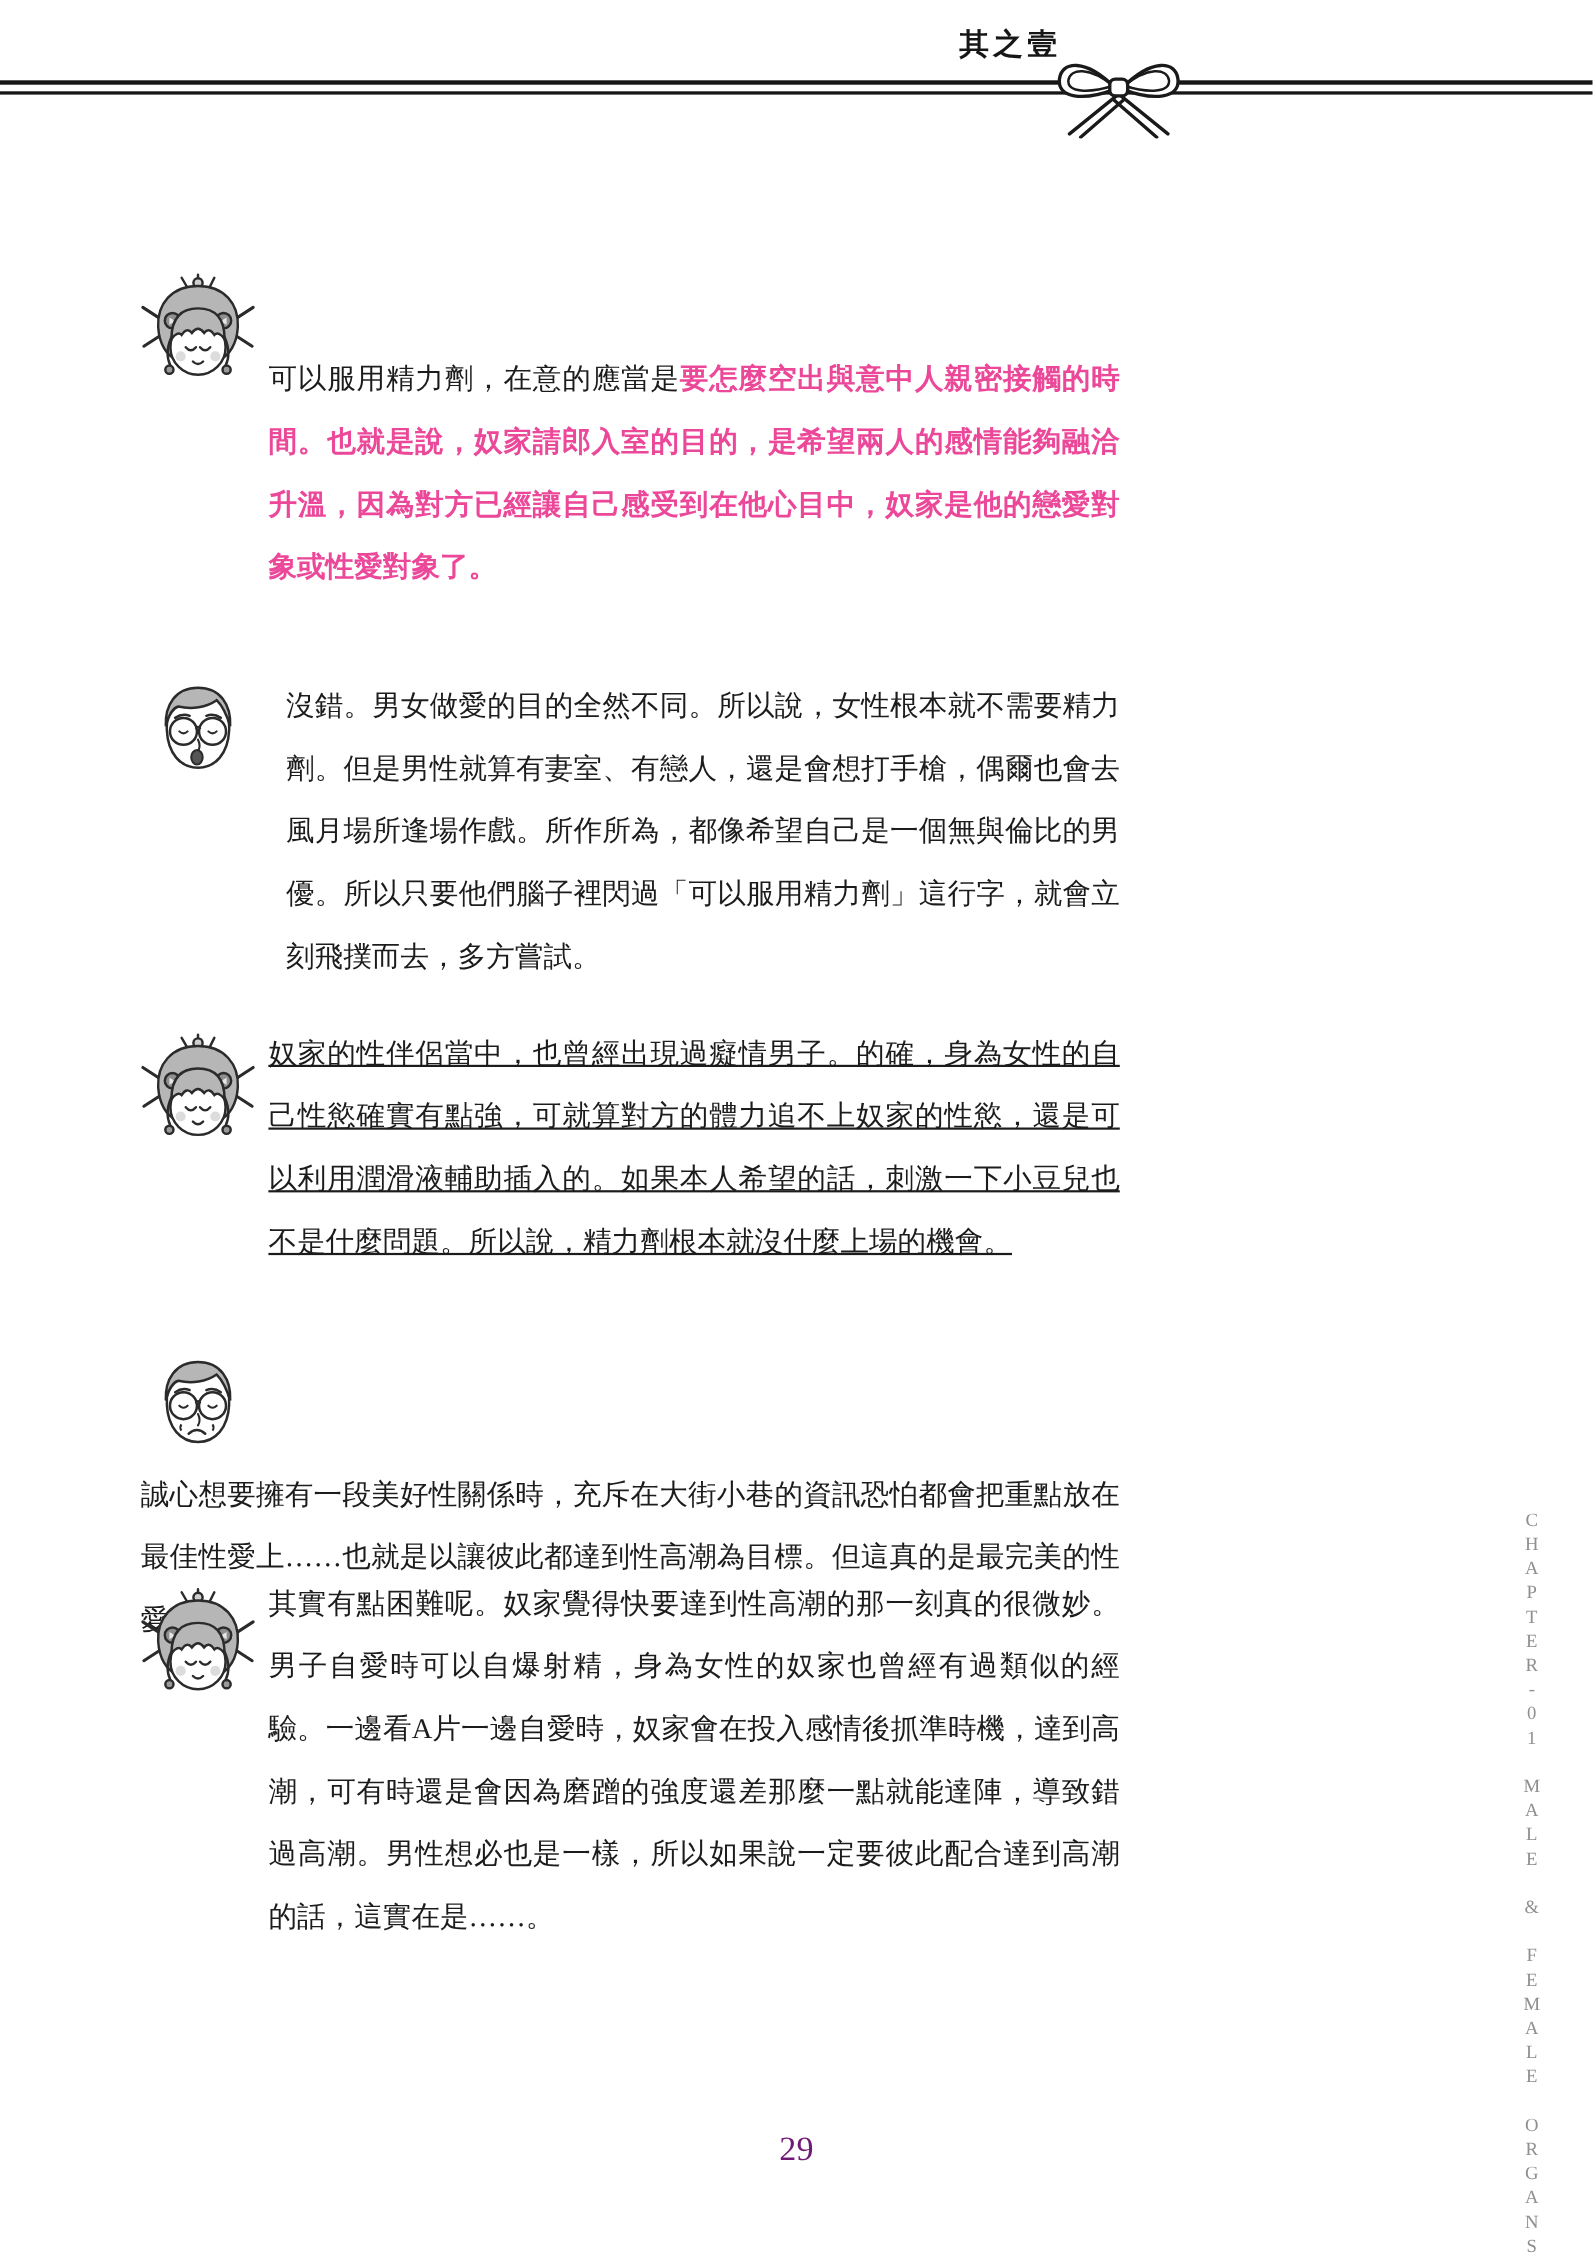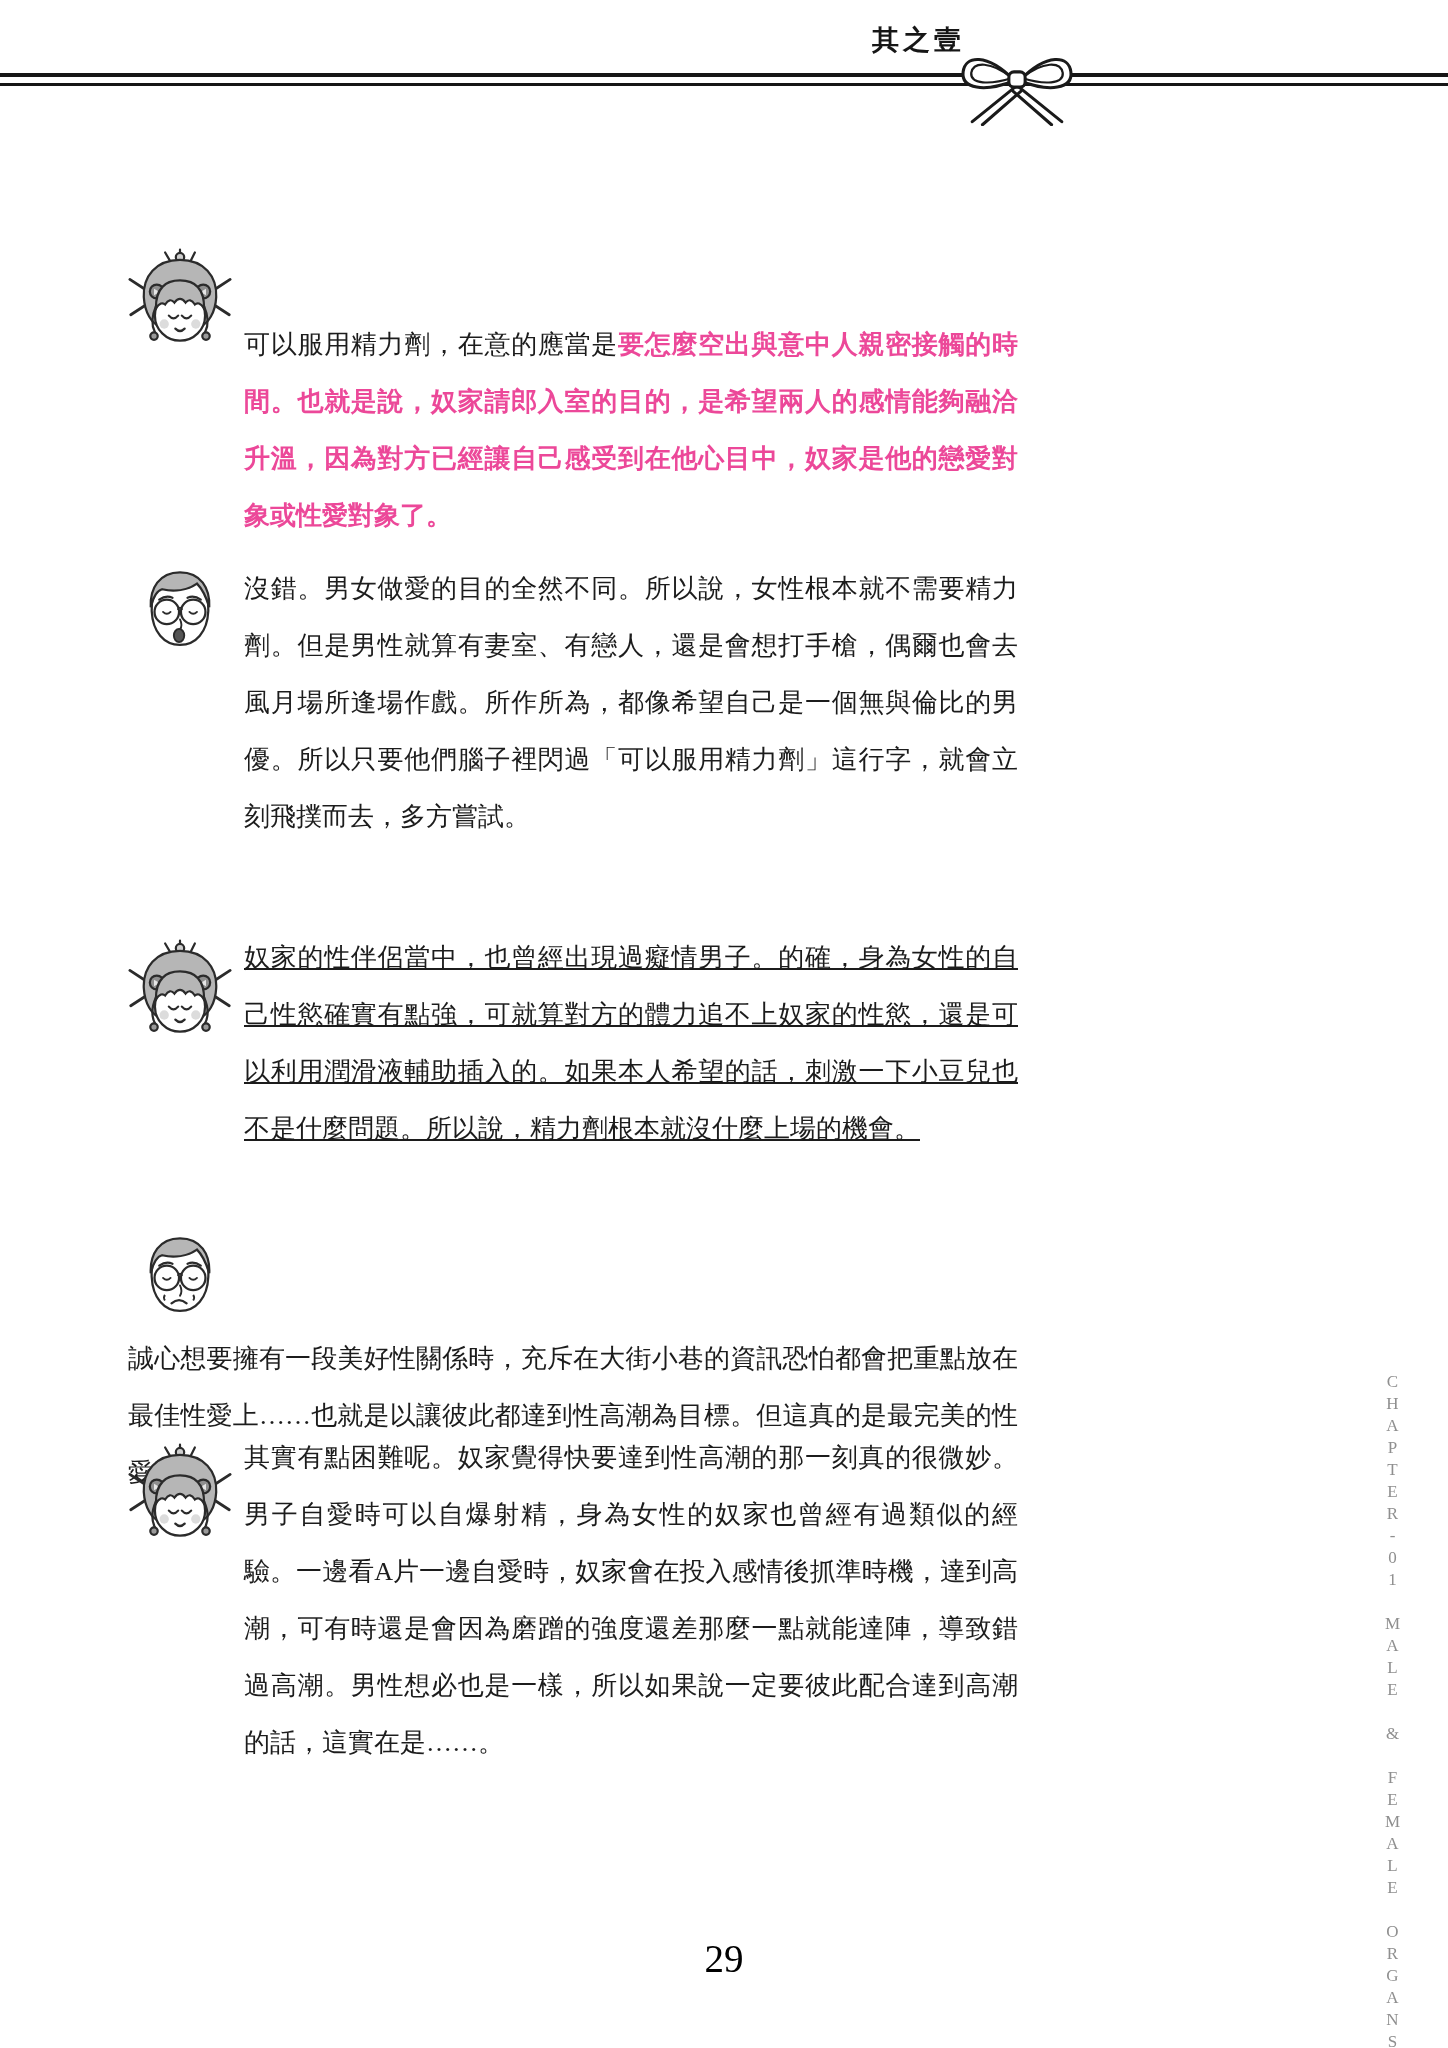--- a/index.html
+++ b/index.html
@@ -55,21 +55,21 @@
     position:absolute; left:1382px; top:1372px; height:560px;
     writing-mode:vertical-rl; text-orientation:upright;
     font-family:"Liberation Serif","DejaVu Serif",serif;
     font-size:17px; letter-spacing:3px; color:#8f8f8f;
     white-space:nowrap;
   }
   .page-number {
     position:absolute; top:1936px; left:0; width:100%;
     text-align:center;
     font-family:"Liberation Serif","DejaVu Serif",serif;
-    font-size:39px; color:#000000;
+    font-size:31px; color:#701a75;
   }
   .hidden-defs { position:absolute; width:0; height:0; overflow:hidden; }
 </style>
 </head>
 <body>
 
 <svg class="hidden-defs" aria-hidden="true">
   <defs>
     <g id="sym-woman" stroke="#2b2b2b" stroke-width="2.4" stroke-linecap="round">
       <path d="M47 16 L40 4 M56 14 L56 1 M66 16 L72 4" fill="none"></path>
@@ -128,21 +128,21 @@
 
     <section class="block" style="top:316px;">
       <div class="avatar-box" style="margin-top:-68px;">
         <svg class="avatar-svg" viewBox="0 0 112 106">
             <use href="#sym-woman"></use>
           </svg>
       </div>
       <p class="speech"><span>可以服用精力劑，在意的應當是</span><span class="em">要怎麼空出與意中人親密接觸的時間。也就是說，奴家請郎入室的目的，是希望兩人的感情能夠融洽升溫，因為對方已經讓自己感受到在他心目中，奴家是他的戀愛對象或性愛對象了。</span></p>
     </section>
 
-    <section class="block" style="top:560px;">
+    <section class="block" style="top:613px;gap:16px;">
       <div class="avatar-box" style="margin-top:0px;">
         <svg class="avatar-svg" viewBox="0 0 100 106">
           <use href="#sym-man"></use>
           <ellipse cx="49" cy="80" rx="5.5" ry="7" fill="#555555" stroke="#2b2b2b" stroke-width="2"></ellipse>
         </svg>
       </div>
       <p class="speech"><span>沒錯。男女做愛的目的全然不同。所以說，女性根本就不需要精力劑。但是男性就算有妻室、有戀人，還是會想打手槍，偶爾也會去風月場所逢場作戲。所作所為，都像希望自己是一個無與倫比的男優。所以只要他們腦子裡閃過「可以服用精力劑」這行字，就會立刻飛撲而去，多方嘗試。</span><span class="em"></span></p>
     </section>
 
     <section class="block" style="top:929px;text-decoration:underline;">

